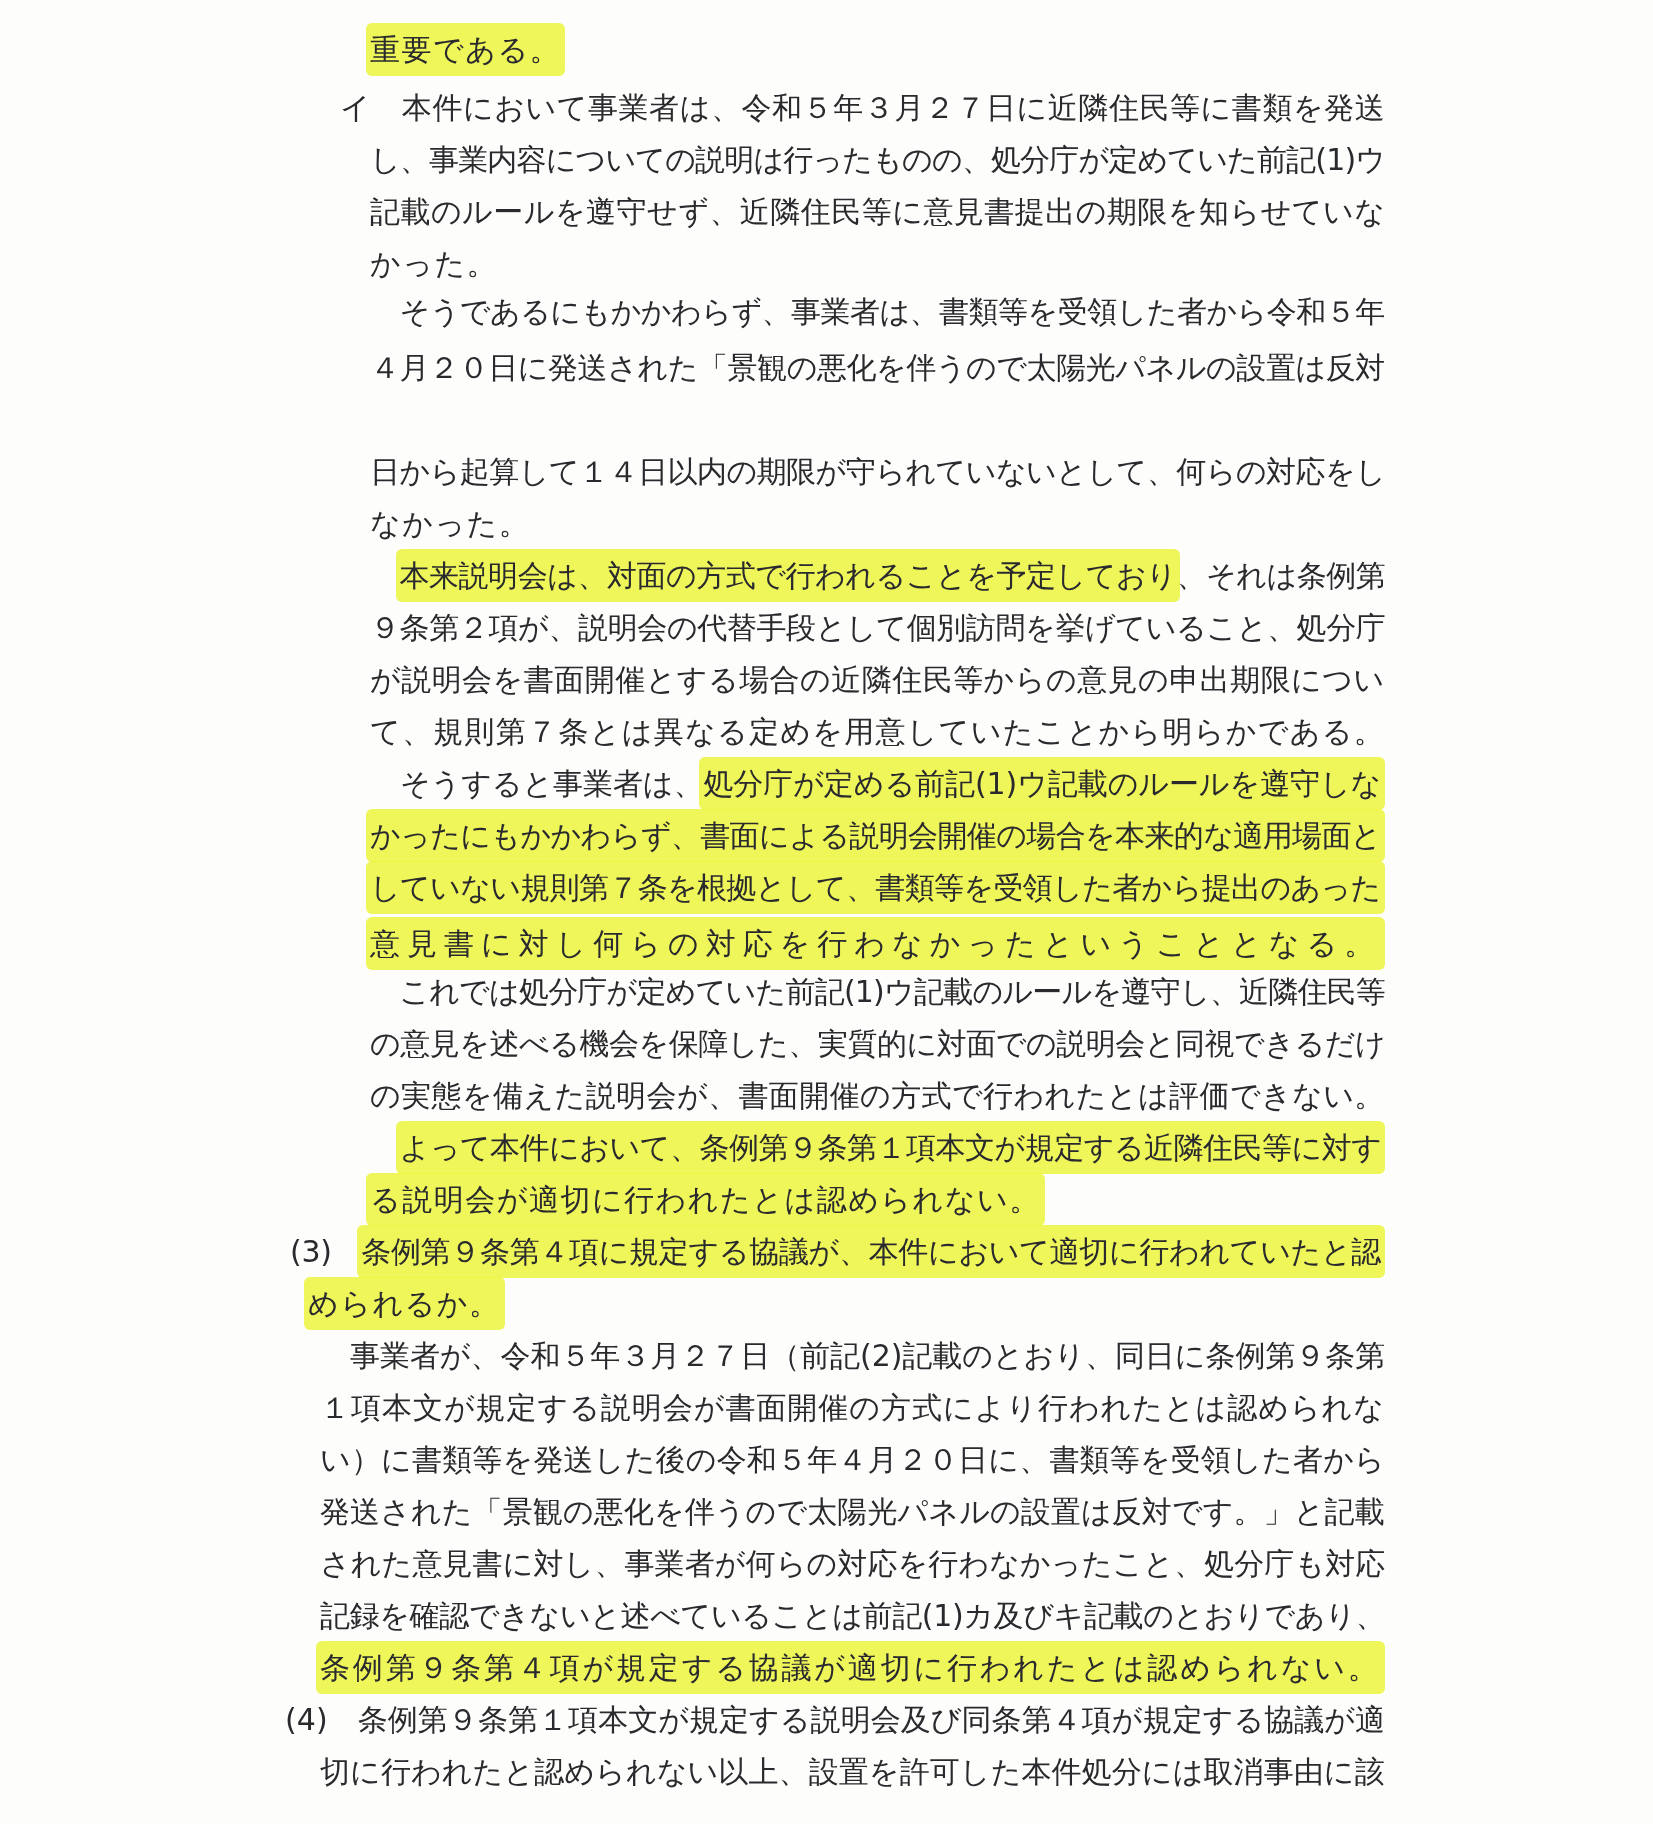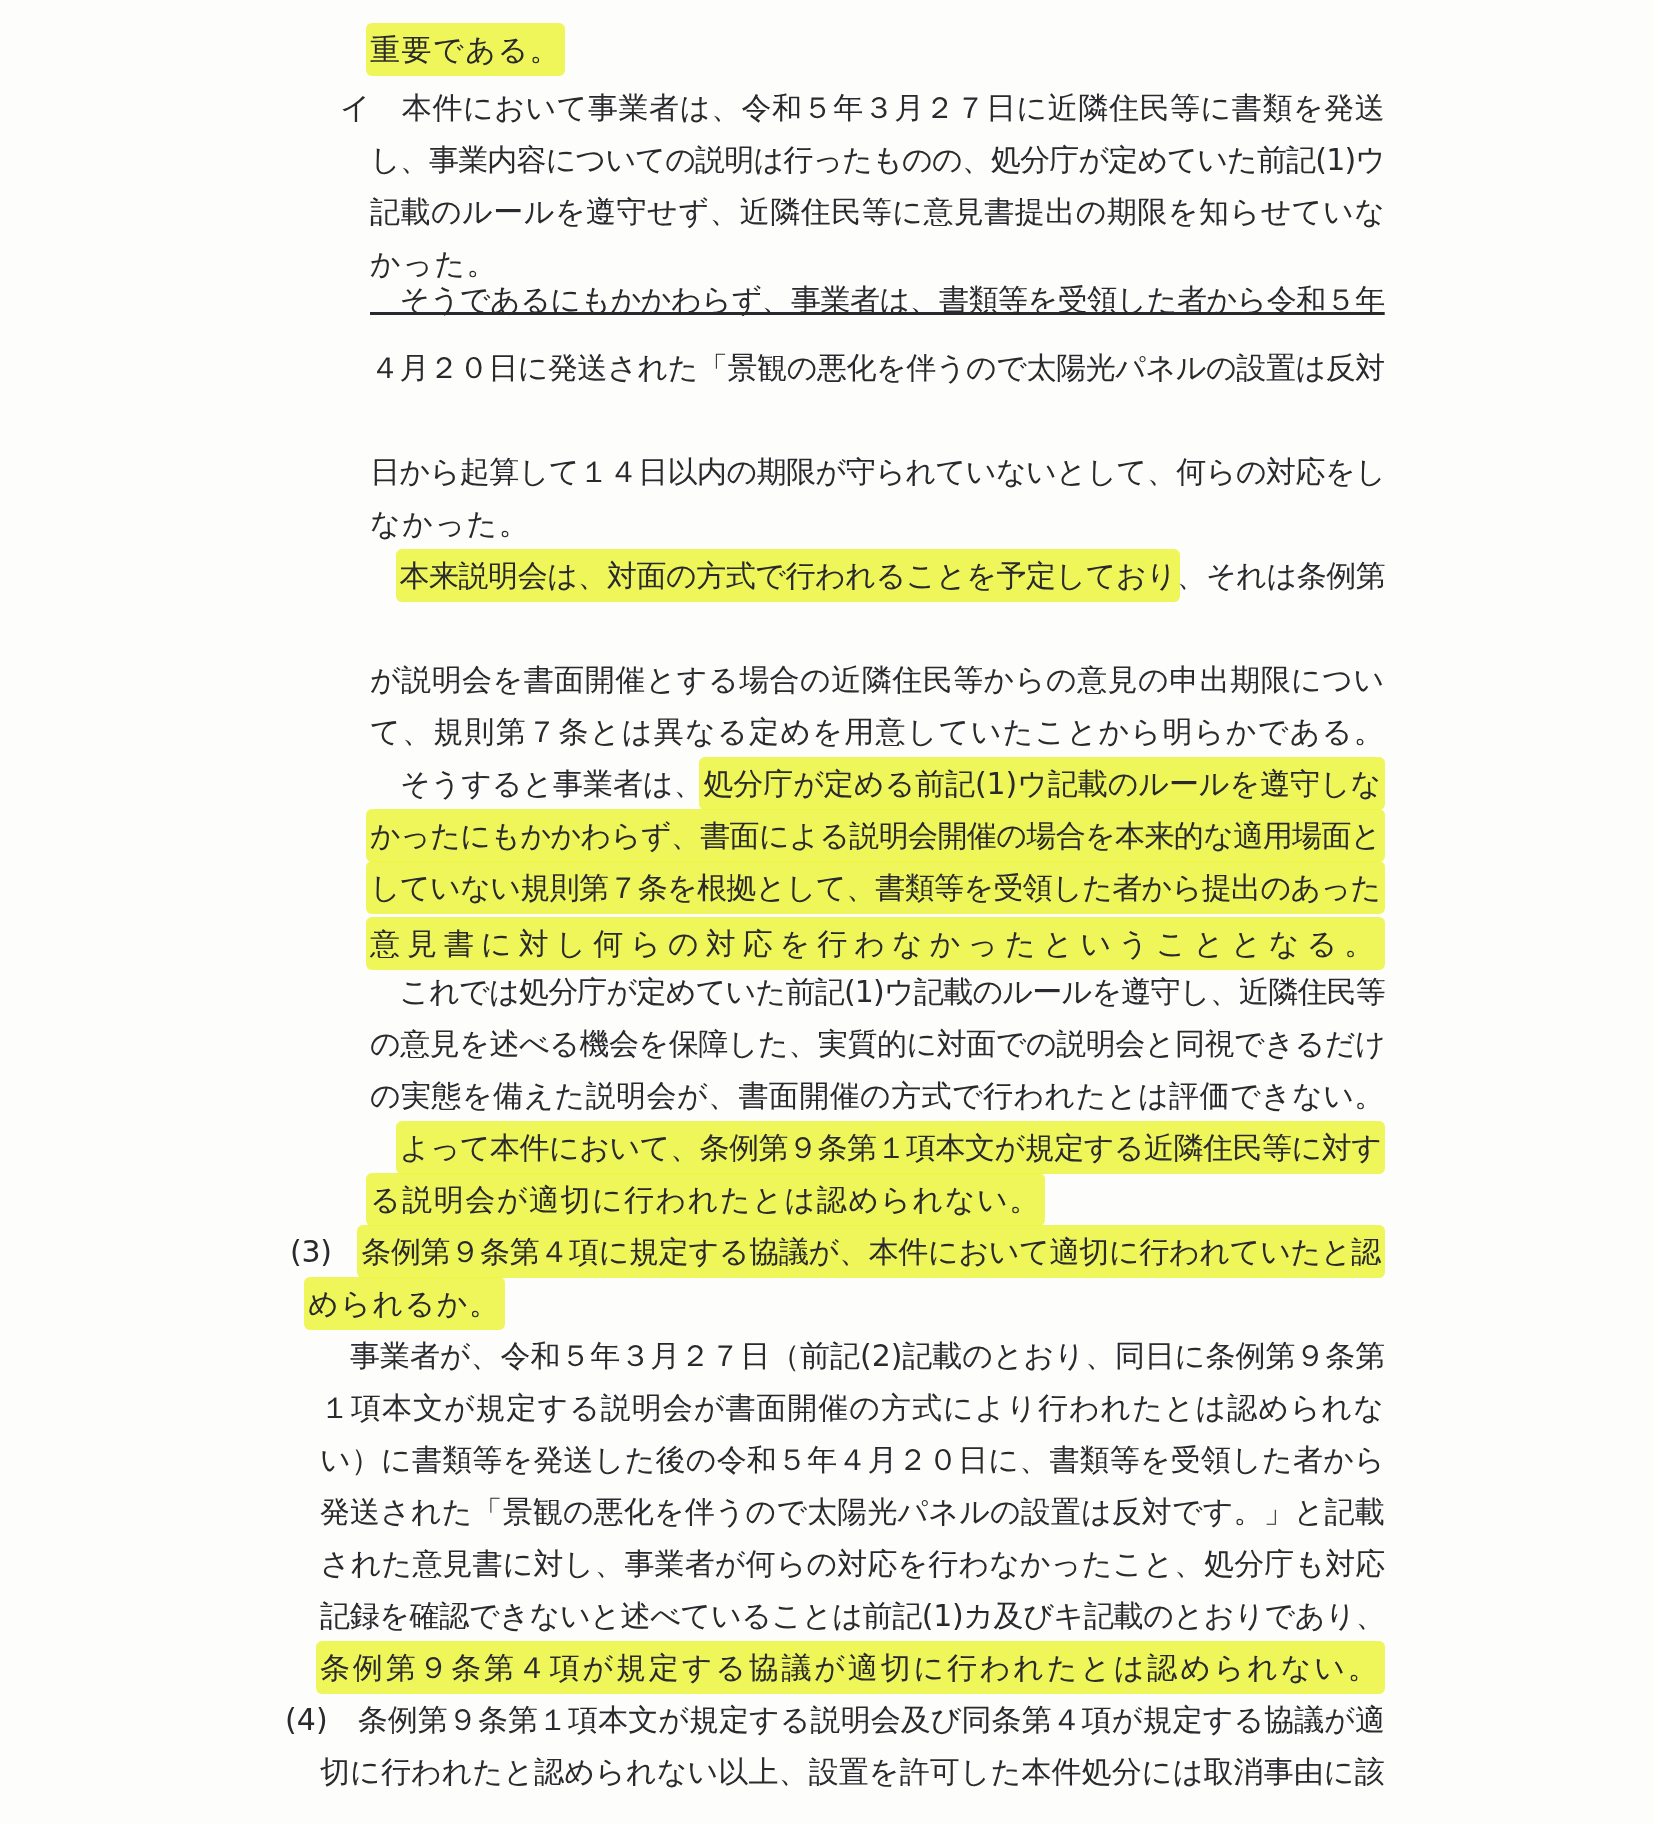--- a/index.html
+++ b/index.html
@@ -17,25 +17,26 @@
 </style>
 </head>
 <body>
 
 <div class="page" id="page">
     <div class="line" style="left: 370px; top: 30px;"><span class="hl">重要である。</span></div>
     <div class="line" style="left: 340px; top: 88px; letter-spacing: 0.558824px;"><span>イ　本件において事業者は、令和５年３月２７日に近隣住民等に書類を発送</span></div>
     <div class="line" style="left: 370px; top: 140px; letter-spacing: -0.833333px;"><span>し、事業内容についての説明は行ったものの、処分庁が定めていた前記(1)ウ</span></div>
     <div class="line" style="left: 370px; top: 192px; letter-spacing: 0.469697px;"><span>記載のルールを遵守せず、近隣住民等に意見書提出の期限を知らせていな</span></div>
     <div class="line" style="left: 370px; top: 244px;"><span>かった。</span></div>
-    <div class="line" style="left: 370px; top: 280px; letter-spacing: -0.529412px; text-decoration: underline;"><span>　そうであるにもかかわらず、事業者は、書類等を受領した者から令和５年</span></div>
+    <div class="line" style="left: 370px; top: 292px; letter-spacing: -0.529412px;"><span>　そうであるにもかかわらず、事業者は、書類等を受領した者から令和５年</span></div>
     <div class="line" style="left: 370px; top: 348px; letter-spacing: -0.441176px;"><span>４月２０日に発送された「景観の悪化を伴うので太陽光パネルの設置は反対</span></div>
     <div class="line" style="left: 370px; top: 452px; letter-spacing: -0.529412px;"><span>日から起算して１４日以内の期限が守られていないとして、何らの対応をし</span></div>
     <div class="line" style="left: 370px; top: 504px;"><span>なかった。</span></div>
     <div class="line" style="left: 370px; top: 556px; letter-spacing: -0.470588px;"><span>　</span><span class="hl">本来説明会は、対面の方式で行われることを予定しており</span><span>、それは条例第</span></div>
+    <div class="line" style="left: 370px; top: 608px; letter-spacing: -0.382353px;"><span>９条第２項が、説明会の代替手段として個別訪問を挙げていること、処分庁</span></div>
     <div class="line" style="left: 370px; top: 660px; letter-spacing: 0.469697px;"><span>が説明会を書面開催とする場合の近隣住民等からの意見の申出期限につい</span></div>
     <div class="line" style="left: 370px; top: 712px; letter-spacing: 1.28125px;"><span>て、規則第７条とは異なる定めを用意していたことから明らかである。</span></div>
     <div class="line" style="left: 370px; top: 764px; letter-spacing: -0.0714286px;"><span>　そうすると事業者は、</span><span class="hl">処分庁が定める前記(1)ウ記載のルールを遵守しな</span></div>
     <div class="line" style="left: 370px; top: 816px; letter-spacing: -0.617647px;"><span class="hl">かったにもかかわらず、書面による説明会開催の場合を本来的な適用場面と</span></div>
     <div class="line" style="left: 370px; top: 868px; letter-spacing: -0.647059px;"><span class="hl">していない規則第７条を根拠として、書類等を受領した者から提出のあった</span></div>
     <div class="line" style="left: 370px; top: 924px; letter-spacing: 6.98148px;"><span class="hl">意見書に対し何らの対応を行わなかったということとなる。</span></div>
     <div class="line" style="left: 370px; top: 972px; letter-spacing: -0.777778px;"><span>　これでは処分庁が定めていた前記(1)ウ記載のルールを遵守し、近隣住民等</span></div>
     <div class="line" style="left: 370px; top: 1024px; letter-spacing: -0.470588px;"><span>の意見を述べる機会を保障した、実質的に対面での説明会と同視できるだけ</span></div>
     <div class="line" style="left: 370px; top: 1076px; letter-spacing: 0.409091px;"><span>の実態を備えた説明会が、書面開催の方式で行われたとは評価できない。</span></div>
     <div class="line" style="left: 370px; top: 1128px; letter-spacing: -0.5px;"><span>　</span><span class="hl">よって本件において、条例第９条第１項本文が規定する近隣住民等に対す</span></div>

